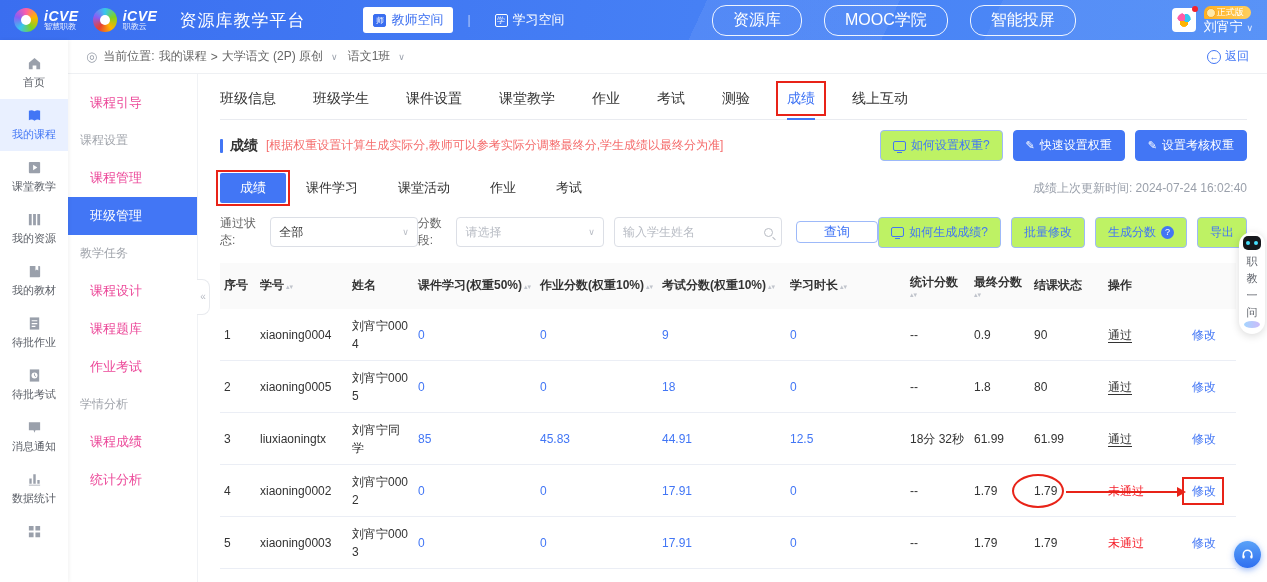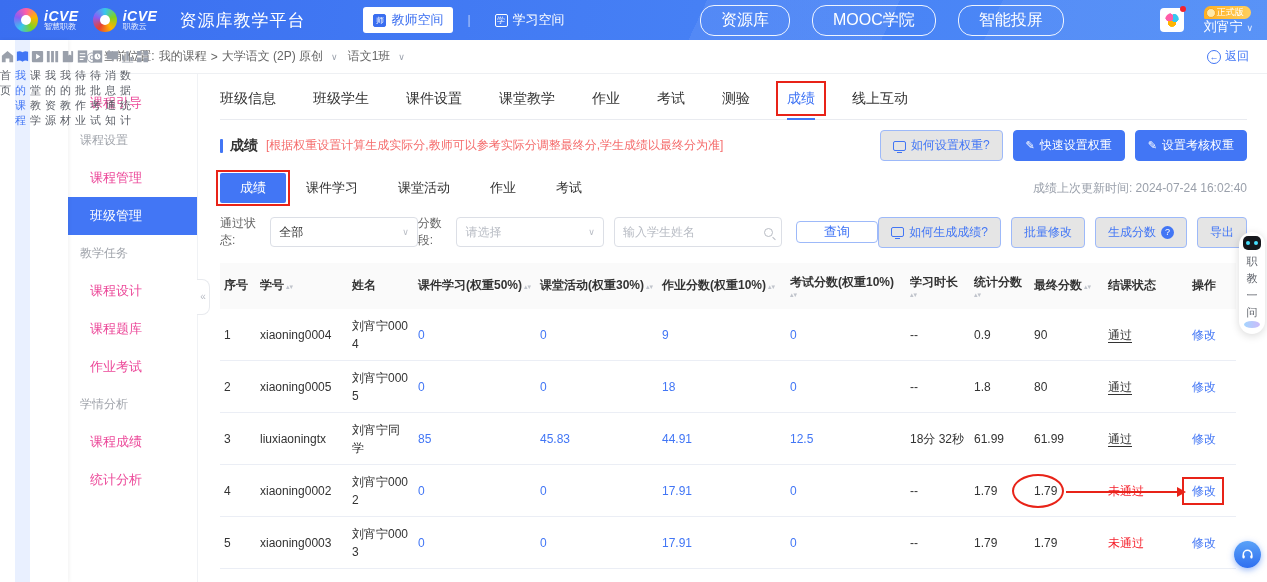--- a/index.html
+++ b/index.html
@@ -19,35 +19,35 @@
   .logo-txt i { font-style:normal; font-size:8px; opacity:.9; display:block; }
   .platform-title { font-size:17px; margin-left:8px; letter-spacing:1px; }
   .space-nav { display:flex; align-items:center; margin-left:58px; position:relative; z-index:1; }
   .space-btn { display:flex; align-items:center; gap:5px; padding:4px 10px; border-radius:3px; font-size:13px; cursor:pointer; }
   .space-btn.active { background:#fff; color:#3a6ef0; }
   .space-sep { margin:0 14px; color:rgba(255,255,255,.6); }
   .mini-ic { width:13px; height:13px; border:1px solid currentColor; border-radius:2px; font-size:8px; line-height:11px; text-align:center; display:inline-block; }
   .space-btn.active .mini-ic { background:#3a6ef0; color:#fff; border-color:#3a6ef0; }
   .top-pills { display:flex; gap:22px; margin-left:auto; margin-right:96px; position:relative; z-index:1; }
   .pill { border:1px solid rgba(255,255,255,.9); border-radius:14px; padding:4px 20px; font-size:16px; cursor:pointer; white-space:nowrap; }
-  .user-area { display:flex; align-items:center; gap:20px; position:relative; z-index:1; }
+  .user-area { display:flex; align-items:center; gap:8px; position:relative; z-index:1; }
   .avatar { width:24px; height:24px; background:#fff; border-radius:4px; position:relative; }
   .avatar:before { content:""; position:absolute; inset:5px; border-radius:50%; background:radial-gradient(circle at 30% 30%,#ff5ca8 0 30%,transparent 31%),radial-gradient(circle at 70% 35%,#36c6f0 0 30%,transparent 31%),radial-gradient(circle at 50% 72%,#ffb400 0 32%,transparent 33%); }
   .avatar:after { content:""; position:absolute; top:-2px; right:-2px; width:6px; height:6px; border-radius:50%; background:#f5222d; }
   .user-col { display:flex; flex-direction:column; align-items:flex-start; line-height:1.2; }
   .ver-badge { background:linear-gradient(90deg,#ffb020,#ffcf5e); color:#fff; border-radius:8px 8px 8px 2px; font-size:9px; padding:1px 7px 1px 13px; position:relative; }
   .ver-badge:before { content:""; position:absolute; left:2px; top:2px; width:8px; height:8px; border-radius:50%; background:#ffe9a8; border:1px solid #f5a623; }
   .username { font-size:13px; cursor:pointer; }
   .caret-dn { font-size:9px; opacity:.85; }
 
   
   .body-row { display:flex; height:542px; }
 
   
-  .sidebar { width:68px; background:#fff; box-shadow:1px 0 4px rgba(0,0,0,.06); display:flex; flex-direction:row; padding-top:0; flex-shrink:0; z-index:5; }
+  .sidebar { width:68px; background:#fff; box-shadow:1px 0 4px rgba(0,0,0,.06); display:flex; flex-direction:column; padding-top:7px; flex-shrink:0; z-index:5; }
   .side-item { display:flex; flex-direction:column; align-items:center; gap:4px; padding:9px 0; color:#5a5e66; cursor:pointer; }
   .side-item svg { width:15px; height:15px; fill:#9aa0ab; }
   .side-item span { font-size:11px; }
   .side-item.active { background:#e9f0ff; color:#4276f5; }
   .side-item.active svg { fill:#4276f5; }
 
   
   .right-col { flex:1; display:flex; flex-direction:column; min-width:0; }
   .breadcrumb-bar { height:34px; background:#fff; border-bottom:1px solid #eef0f3; display:flex; align-items:center; padding:0 18px; color:#666; flex-shrink:0; }
   .bc-ic { color:#9aa0ab; margin-right:6px; font-size:13px; }
@@ -70,21 +70,21 @@
   .tab { padding:8px 0 10px; margin-right:37px; font-size:14px; color:#333; cursor:pointer; position:relative; white-space:nowrap; }
   .tab.active { color:#4276f5; border-bottom:2px solid #4276f5; margin-bottom:-1px; }
   .anno-box-tab { position:absolute; top:-1px; left:-11px; right:-11px; bottom:2px; border:2px solid #e82318; pointer-events:none; }
 
   .grade-head { display:flex; align-items:center; margin-top:10px; }
   .vbar { width:3px; height:14px; background:#4276f5; margin-right:7px; border-radius:1px; }
   .grade-title { font-size:14px; font-weight:bold; color:#333; margin-right:8px; }
   .grade-hint { color:#f56c6c; font-size:12px; }
   .grade-head-btns { margin-left:auto; display:flex; gap:10px; }
   .btn { border-radius:4px; font-size:12px; padding:6px 12px; cursor:pointer; display:inline-flex; align-items:center; gap:5px; white-space:nowrap; }
-  .btn-outline { border:1px solid #9db9f9; color:#4276f5; background:#e5e5e5; }
+  .btn-outline { border:1px solid #9db9f9; color:#4276f5; background:#bef264; }
   .btn-solid { background:#4276f5; color:#fff; border:1px solid #4276f5; }
   .screen-ic { display:inline-block; width:13px; height:10px; border:1px solid currentColor; border-radius:2px; position:relative; }
   .screen-ic:after { content:""; position:absolute; left:3px; right:3px; bottom:-3px; height:1px; background:currentColor; }
   .pen-ic { font-size:11px; }
 
   .subtab-row { display:flex; align-items:center; margin-top:12px; }
   .subtab-wrap { position:relative; margin-right:0; }
   .subtab { padding:6px 20px; font-size:13px; color:#333; cursor:pointer; display:inline-block; }
   .subtab.active { background:#4276f5; color:#fff; border-radius:2px; }
   .anno-box-subtab { position:absolute; inset:-3px -4px; border:2px solid #e82318; pointer-events:none; }
@@ -383,24 +383,20 @@
                   <span class="carets">▴▾</span>
                 </div>
               <div class="th">
                   <span>姓名</span>
                 </div>
               <div class="th">
                   <span>课件学习(权重50%)</span>
                   <span class="carets">▴▾</span>
                 </div>
               <div class="th">
-                  <span>课堂活动(权重30%)</span>
-                  <span class="carets">▴▾</span>
-                </div>
-              <div class="th">
                   <span>作业分数(权重10%)</span>
                   <span class="carets">▴▾</span>
                 </div>
               <div class="th">
                   <span>考试分数(权重10%)</span>
                   <span class="carets">▴▾</span>
                 </div>
               <div class="th">
                   <span>学习时长</span>
                   <span class="carets">▴▾</span>

